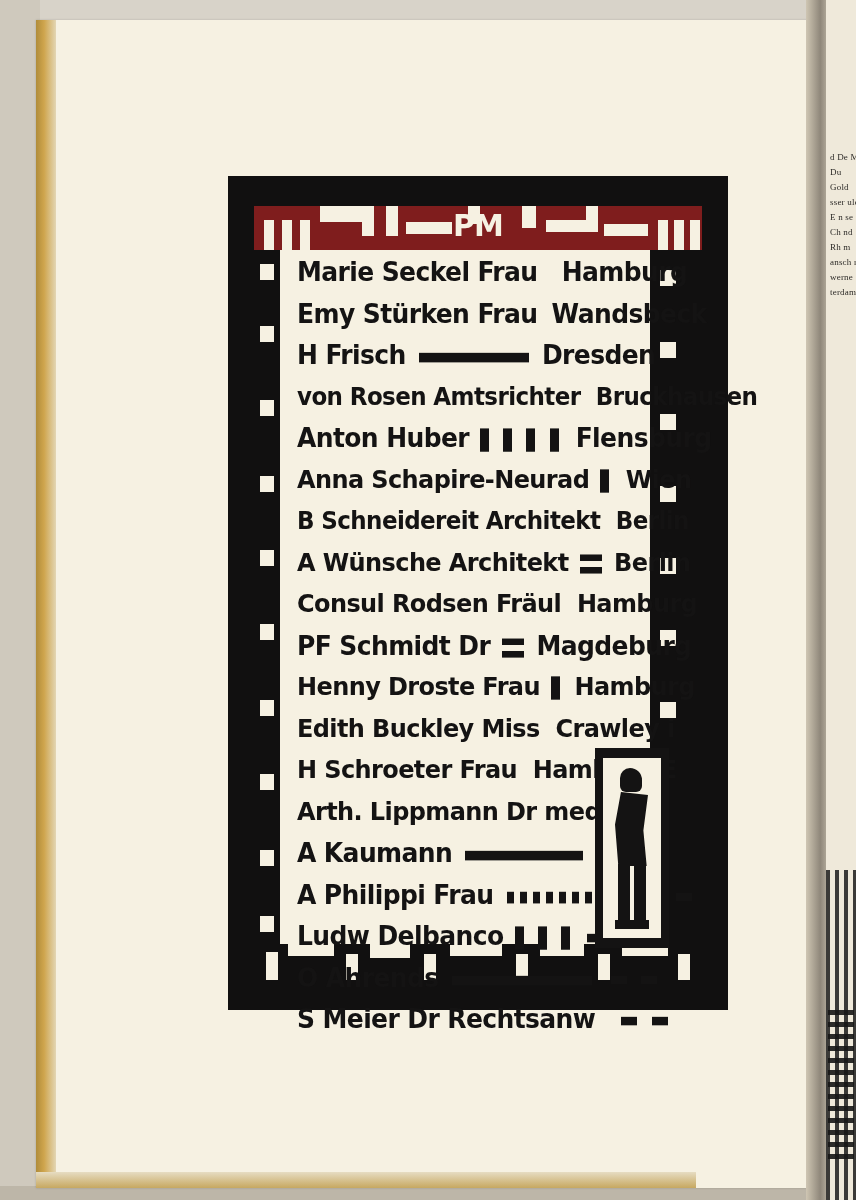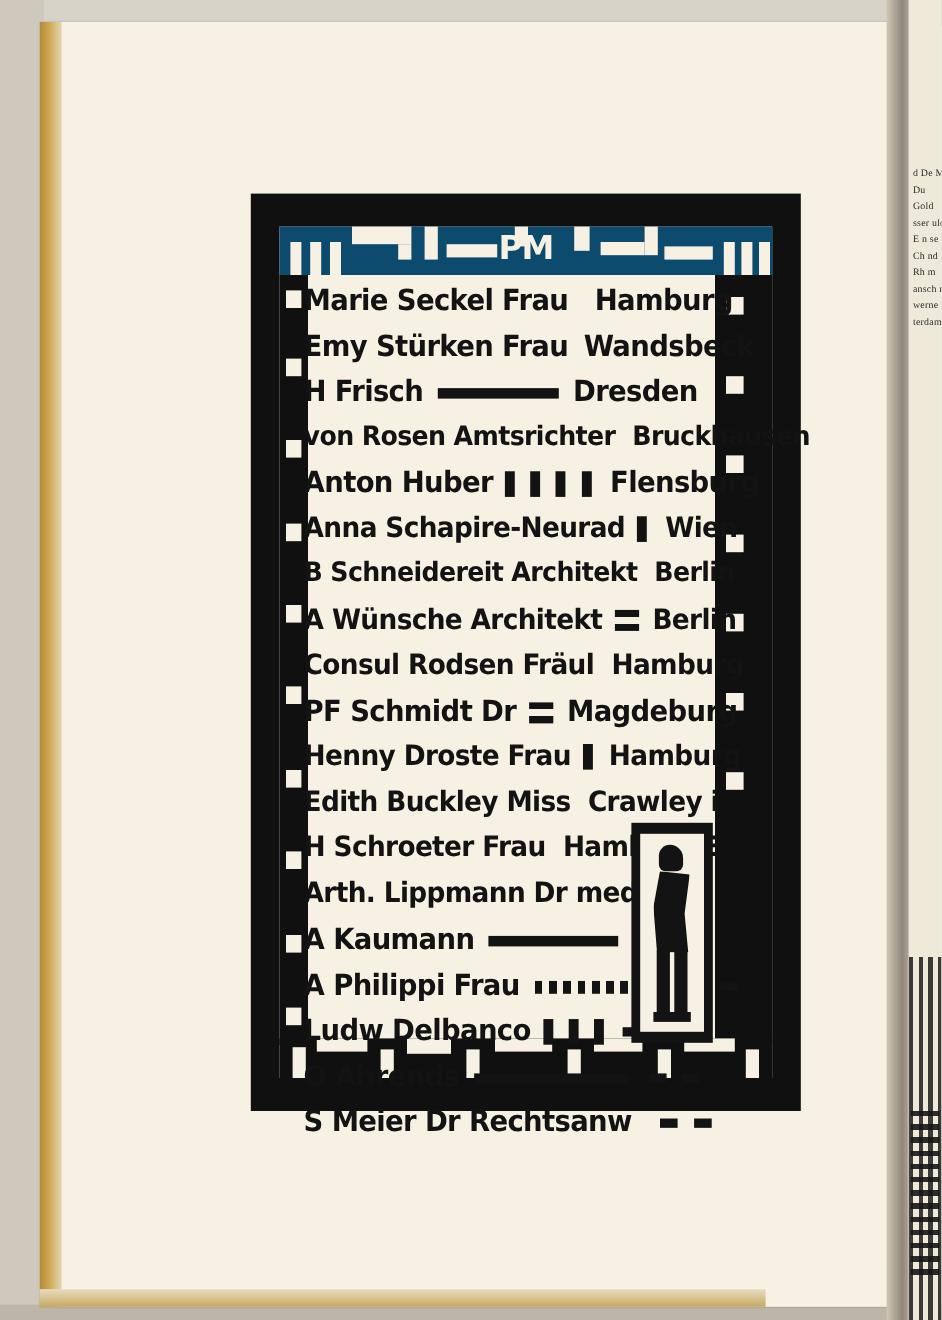--- a/index.html
+++ b/index.html
@@ -144,21 +144,21 @@
     background: #f6f1e2;
   }
 
   
   .band-top {
     position: absolute;
     left: 26px;
     top: 30px;
     width: 448px;
     height: 44px;
-    background: #0c4a6e;
+    background: #7f1d1d;
     text-decoration: underline;
   }
   .band-top .notch {
     position: absolute;
     background: #f6f1e2;
   }
   .band-bottom {
     position: absolute;
     left: 26px;
     bottom: 30px;
@@ -200,21 +200,21 @@
     font-weight: bold;
     font-size: 30px;
     letter-spacing: -1px;
     color: #f6f1e2;
     z-index: 5;
   }
 
   
   .list {
     position: absolute;
-    left: 48px;
+    left: 69px;
     top: 76px;
     width: 372px;
     height: 696px;
   }
   .row {
     position: relative;
     height: 41.5px;
     line-height: 41.5px;
     white-space: nowrap;
     color: #141313;

